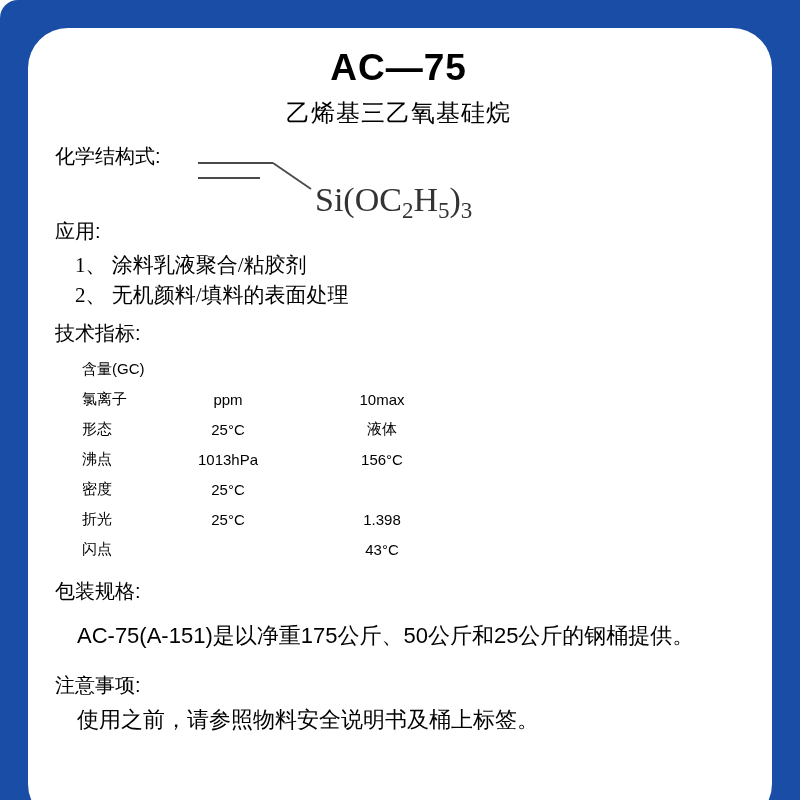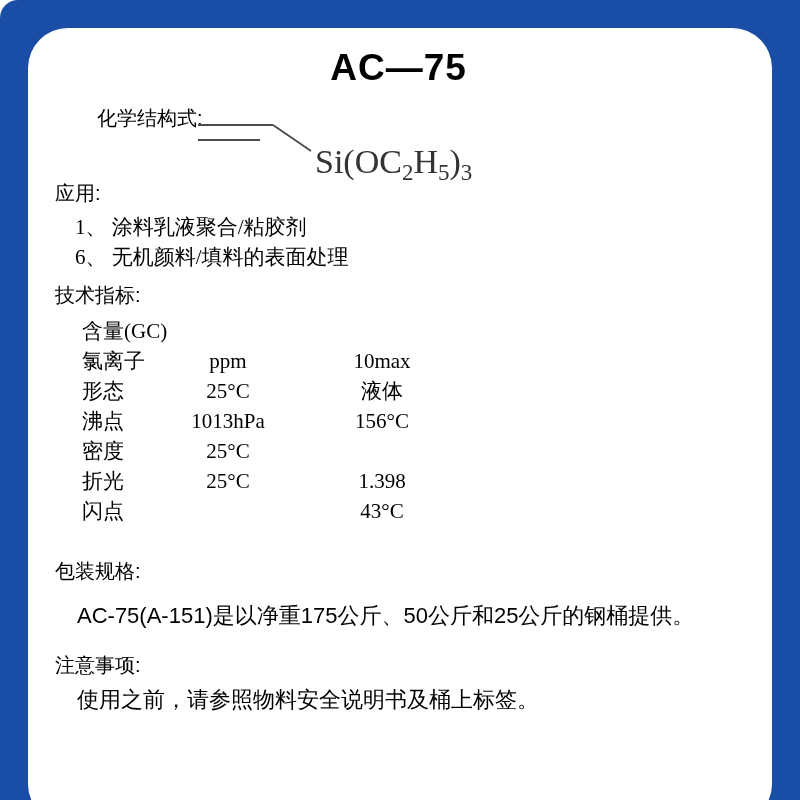--- a/index.html
+++ b/index.html
@@ -41,78 +41,78 @@
   .section-label {
     font-size: 20px;
     font-weight: 500;
     line-height: 26px;
   }
   .structure-row {
     position: relative;
     height: 76px;
     margin-top: 16px;
   }
-  .structure-row .section-label { position: absolute; left: 0; top: 1px; margin-left: 42px; }
+  .structure-row .section-label { position: absolute; left: 0; top: 1px; }
   .structure-svg { position: absolute; left: 138px; top: 11px; }
   .formula-text {
     font-family: "Liberation Serif", "DejaVu Serif", serif;
     font-size: 34px;
     fill: #333333;
   }
   .formula-text .sub { font-size: 23px; }
   .app-items { margin: 6px 0 0 20px; font-family: Liberation Serif, serif; }
   .app-item { font-size: 21px; line-height: 30px; font-weight: 500; }
   .tech-label { margin-top: 10px; }
   .spec-table { margin: 8px 0 0 27px; }
   .spec-row {
     display: grid;
     grid-template-columns: 90px 112px 196px;
     height: 30px;
     align-items: center;
-    font-size: 21px;
+    font-size: 15px;
     font-weight: 500;
-    font-family: Liberation Serif, serif;
   }
   .spec-name { text-align: left; }
   .spec-cond, .spec-value { text-align: center; }
-  .pack-label { margin-top: 32px; }
+  .pack-label { margin-top: 14px; }
   .body-text {
     font-size: 22px;
     line-height: 28px;
     font-weight: 500;
     margin: 18px 0 0 22px;
   }
   .notice-label { margin-top: 22px; }
   .notice-text { margin-top: 8px; }
 </style>
 </head>
 <body>
 
 <div class="page">
   <div class="blue-bg" style="background: rgb(26, 78, 166);"></div>
 
   <div class="card">
 
     <div class="title">AC—75</div>
 
+    <div class="subtitle">乙烯基三乙氧基硅烷</div>
 
     <div class="structure-row">
       <span class="section-label">化学结构式:</span>
       <svg class="structure-svg" width="320" height="70" viewBox="0 0 320 70">
         <line x1="5" y1="10" x2="80" y2="10" stroke="#4a4a4a" stroke-width="1.8"></line>
         <line x1="5" y1="25" x2="67" y2="25" stroke="#4a4a4a" stroke-width="1.8"></line>
         <line x1="80" y1="10" x2="118" y2="36" stroke="#4a4a4a" stroke-width="1.8"></line>
         <text x="122" y="58" class="formula-text"><tspan>Si(OC</tspan><tspan class="sub" dy="7">2</tspan><tspan dy="-7">H</tspan><tspan class="sub" dy="7">5</tspan><tspan dy="-7">)</tspan><tspan class="sub" dy="7">3</tspan></text>
       </svg>
     </div>
 
     <div class="section-label">应用:</div>
     <div class="app-items">
       <div class="app-item">1、 涂料乳液聚合/粘胶剂</div>
-      <div class="app-item">6、 无机颜料/填料的表面处理</div>
+      <div class="app-item">2、 无机颜料/填料的表面处理</div>
     </div>
 
     <div class="section-label tech-label">技术指标:</div>
 
     <div class="spec-table">
       <div class="spec-row">
         <span class="spec-name">含量(GC)</span>
         <span class="spec-cond"></span>
       </div>
       <div class="spec-row">

